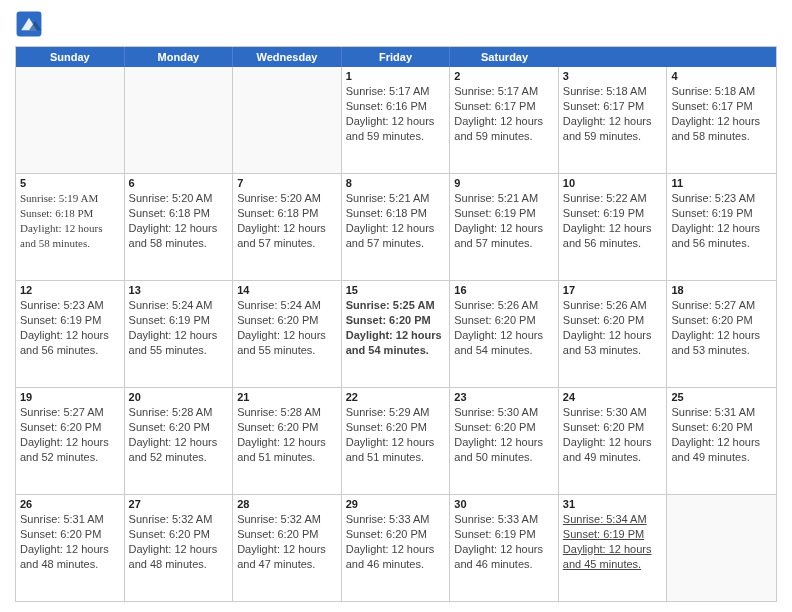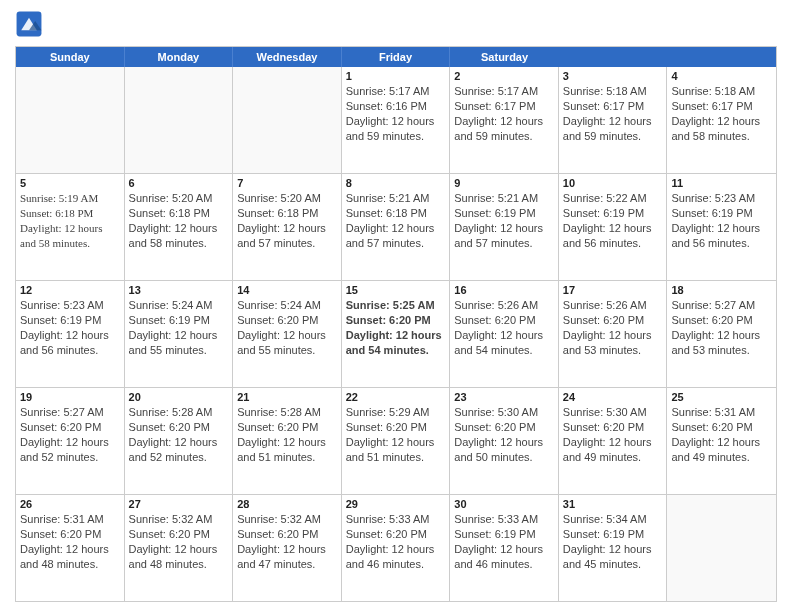--- a/index.html
+++ b/index.html
@@ -358,21 +358,21 @@
           </div>
           <div class="cal-cell">
             <span class="day-num">30</span>
             <div class="cell-text" style="white-space: pre-line;">Sunrise: 5:33 AM
 Sunset: 6:19 PM
 Daylight: 12 hours
 and 46 minutes.</div>
           </div>
           <div class="cal-cell">
             <span class="day-num">31</span>
-            <div class="cell-text" style="white-space: pre-line;">Sunrise: 5:34 AM
+            <div class="cell-text" style="white-space: pre-line; text-decoration: underline;">Sunrise: 5:34 AM
 Sunset: 6:19 PM
 Daylight: 12 hours
 and 45 minutes.</div>
           </div>
           <div class="cal-cell empty"></div>
         </div>
       </div>
   </div>
 </div>
 

